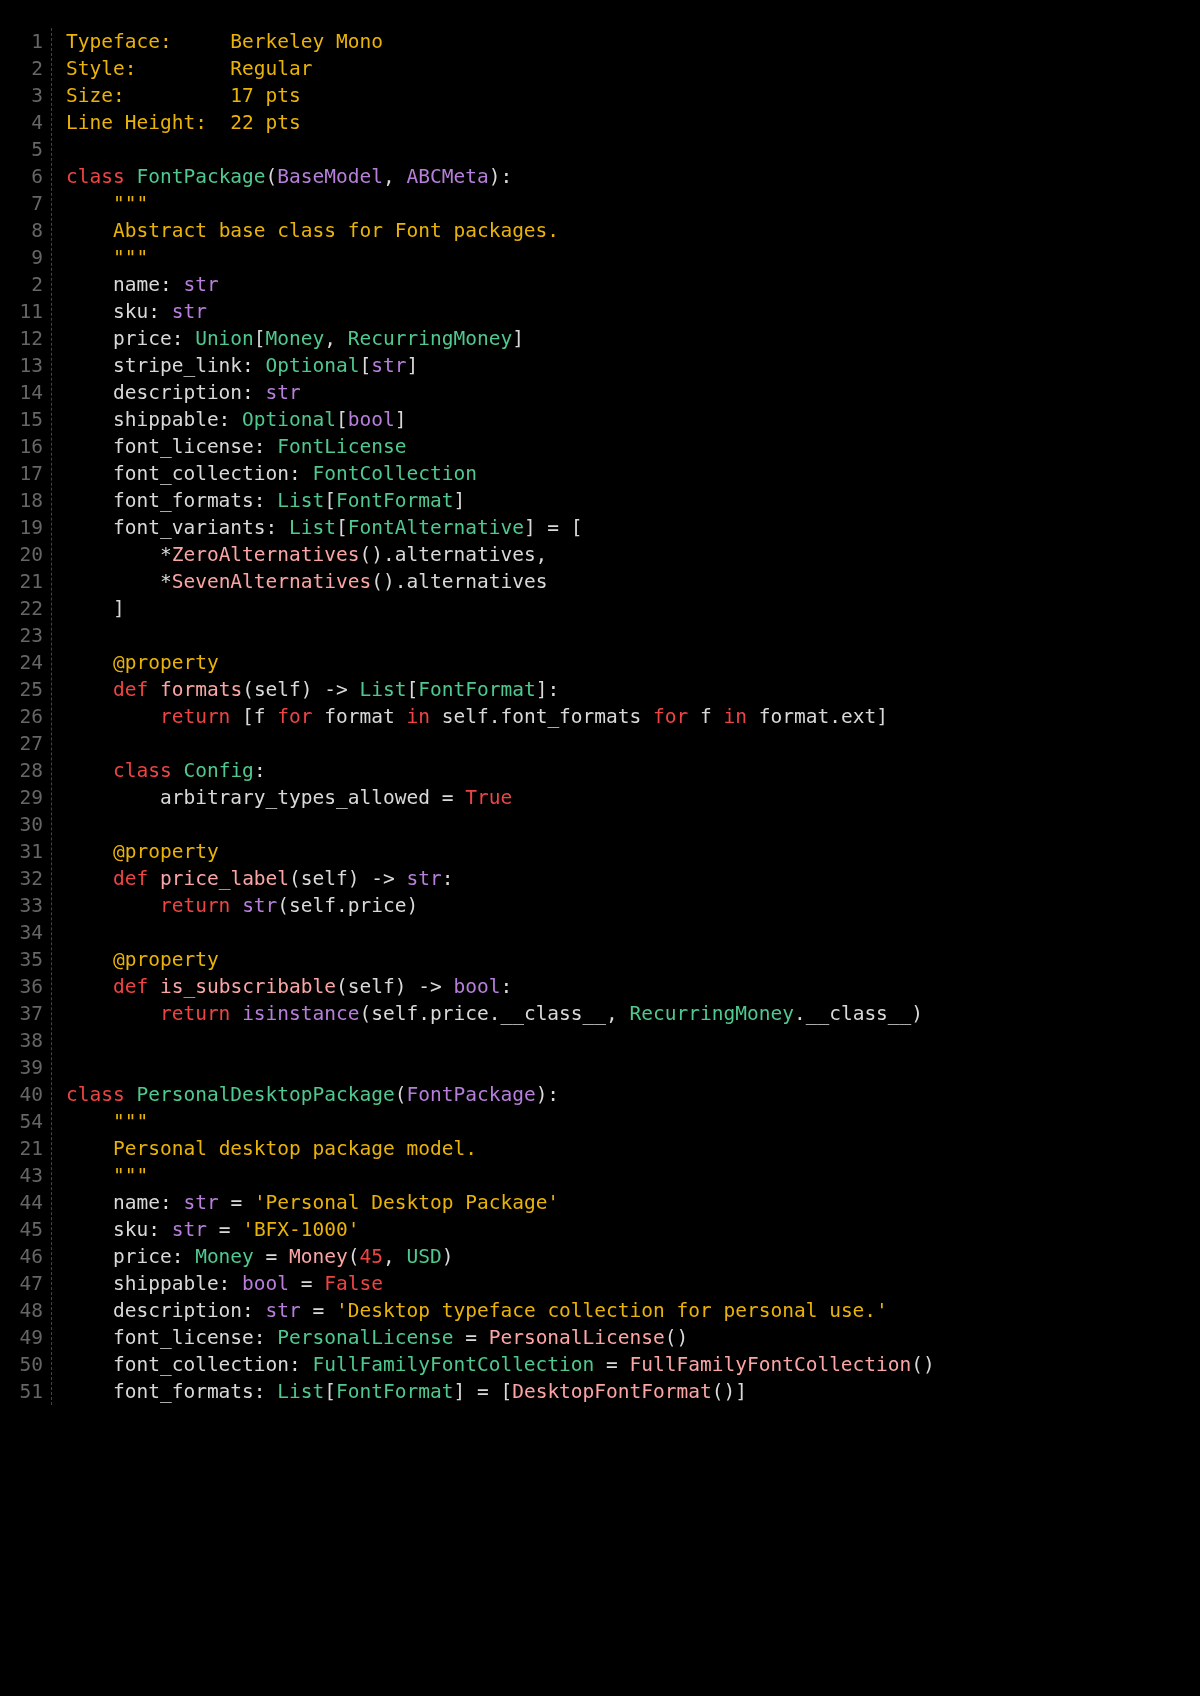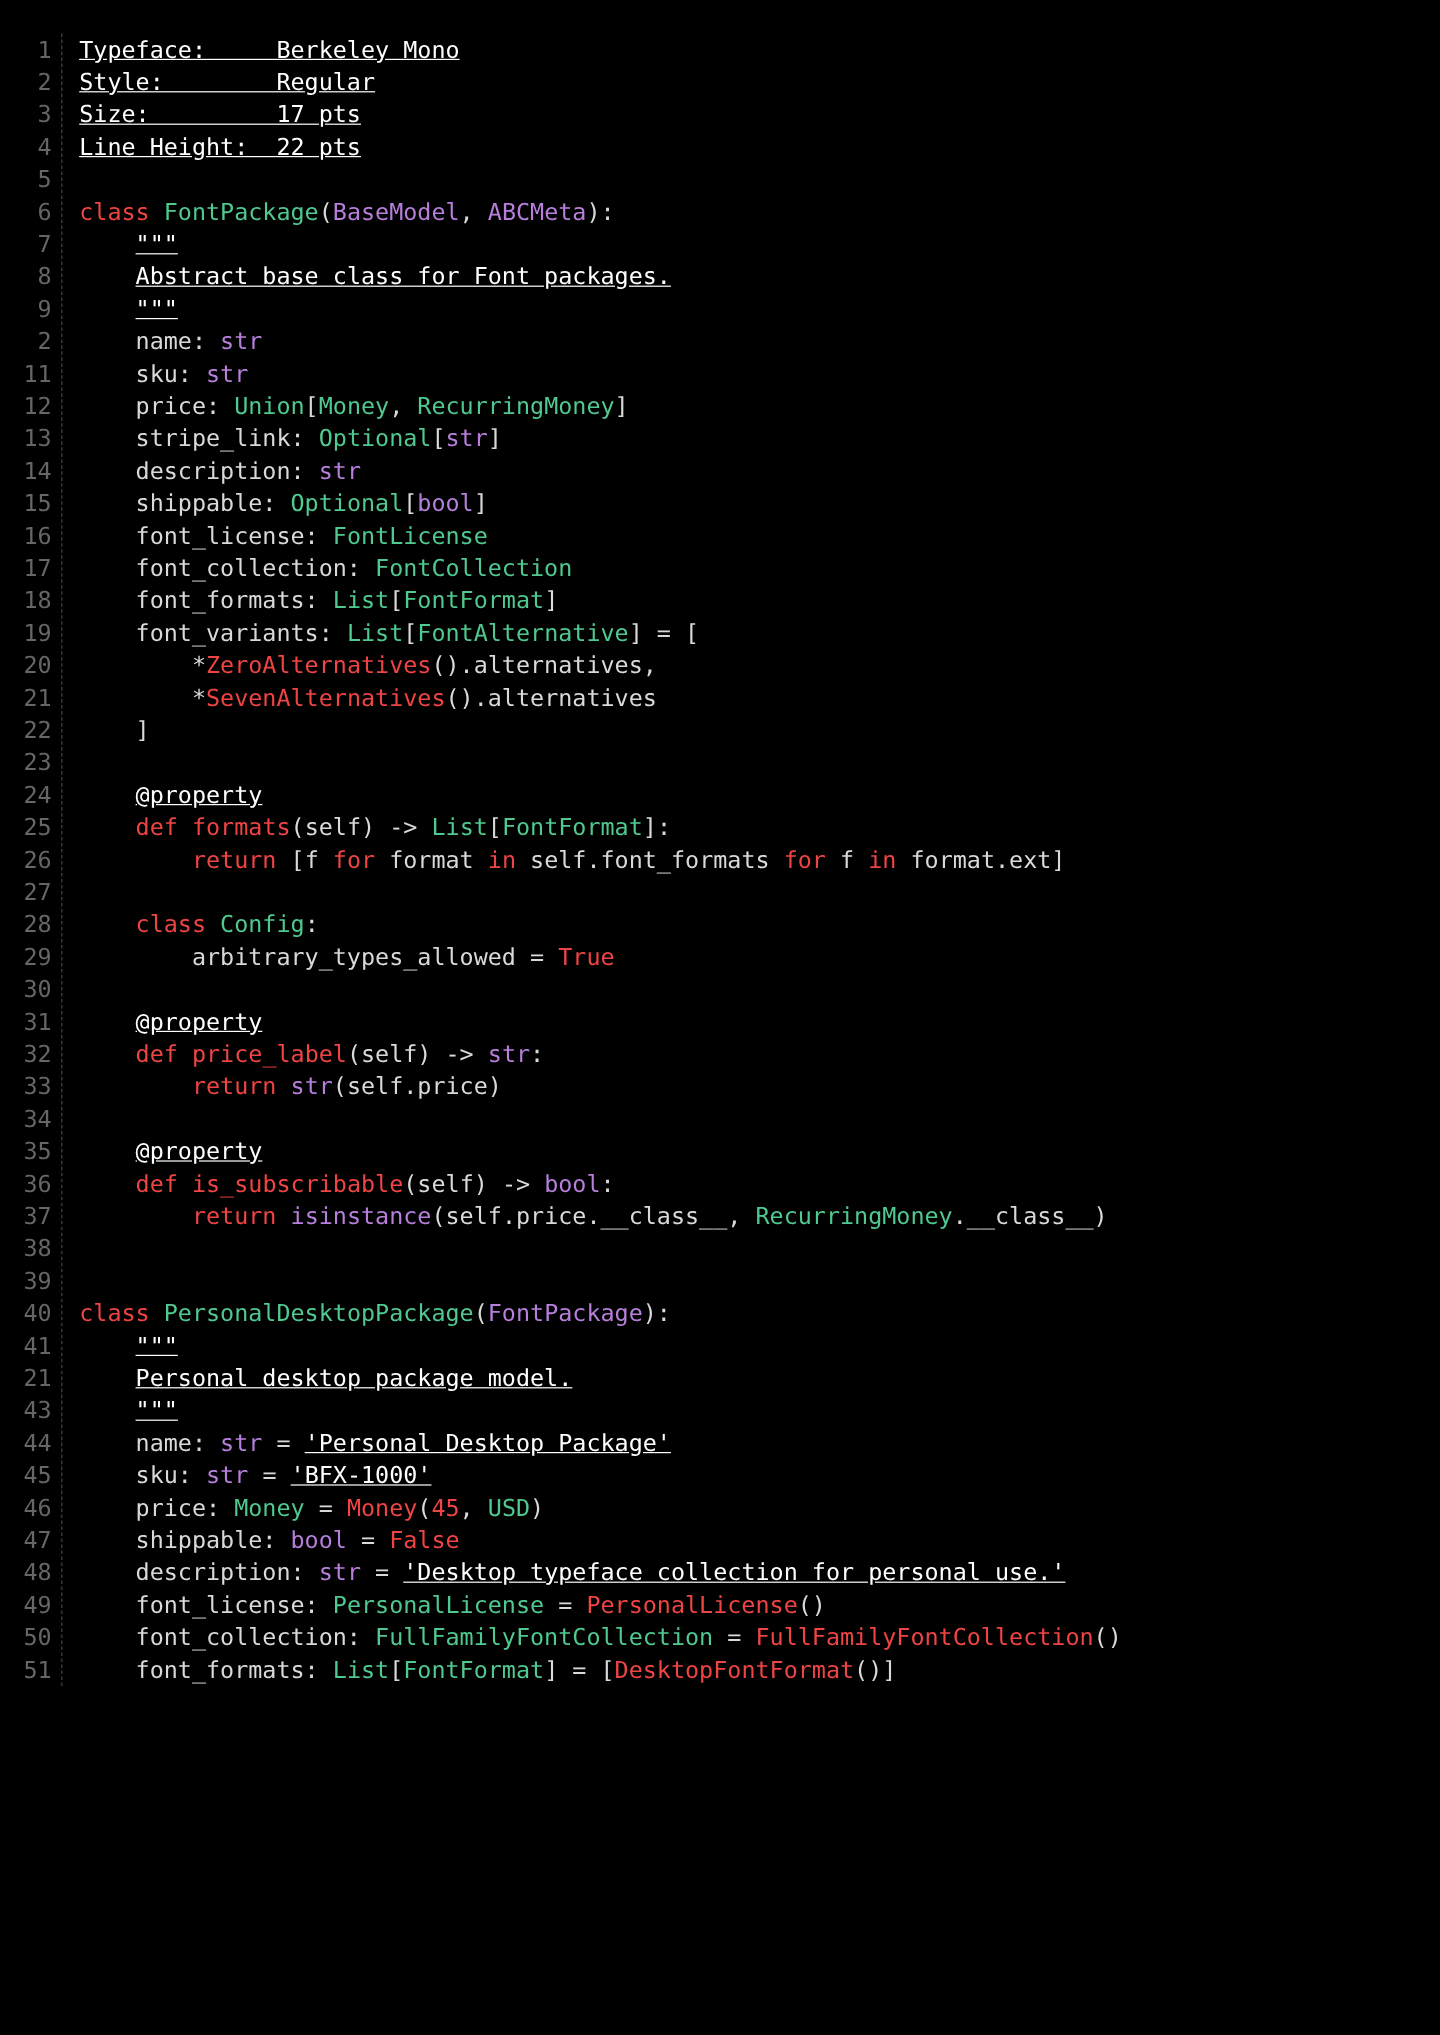--- a/index.html
+++ b/index.html
@@ -25,25 +25,25 @@
     border-right: 1px dashed #444444;
     user-select: none;
   }
   .gutter .ln { display: block; height: 27px; }
   .code {
     padding-left: 14px;
     white-space: pre;
     color: #d9d9d9;
   }
   .code .row { display: block; height: 27px; }
-  .c-orange { color: #ffffff; text-decoration: underline; }
+  .c-orange { color: #eab308; }
   .c-red    { color: #ef4444; }
   .c-green  { color: #4fc98f; }
   .c-purple { color: #b77fdb; text-align: center; }
-  .c-blue   { color: #ef4444; }
+  .c-blue   { color: #fca5a5; }
 </style>
 </head>
 <body>
 
 <div class="editor">
   <div class="gutter" id="gutter">
       <span class="ln">1</span>
       <span class="ln">2</span>
       <span class="ln">3</span>
       <span class="ln">4</span>
@@ -76,21 +76,21 @@
       <span class="ln">31</span>
       <span class="ln">32</span>
       <span class="ln">33</span>
       <span class="ln">34</span>
       <span class="ln">35</span>
       <span class="ln">36</span>
       <span class="ln">37</span>
       <span class="ln">38</span>
       <span class="ln">39</span>
       <span class="ln">40</span>
-      <span class="ln">41</span>
+      <span class="ln">54</span>
       <span class="ln">21</span>
       <span class="ln">43</span>
       <span class="ln">44</span>
       <span class="ln">45</span>
       <span class="ln">46</span>
       <span class="ln">47</span>
       <span class="ln">48</span>
       <span class="ln">49</span>
       <span class="ln">50</span>
       <span class="ln">51</span>

